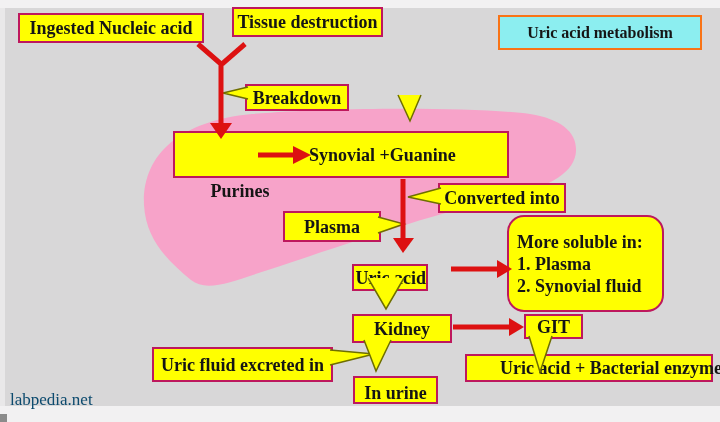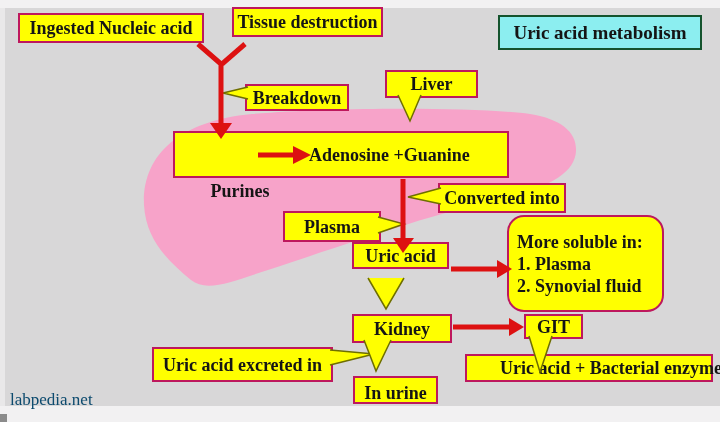--- a/index.html
+++ b/index.html
@@ -18,28 +18,28 @@
        display:flex;align-items:center;justify-content:center;white-space:nowrap;}
   .b-ingested{left:18px;top:13px;width:186px;height:30px;}
   .b-tissue{left:232px;top:7px;width:151px;height:30px;}
   .b-breakdown{left:245px;top:84px;width:104px;height:27px;}
   .b-liver{left:385px;top:70px;width:93px;height:28px;}
   .b-main{left:173px;top:131px;width:336px;height:47px;}
   .b-main .t-purines{position:absolute;left:19px;top:0;width:92px;height:28px;display:flex;align-items:center;justify-content:center;margin-top:44px;}
   .b-main .t-adeno{position:absolute;left:134px;top:0;right:4px;height:43px;display:flex;align-items:center;justify-content:flex-start;}
   .b-converted{left:438px;top:183px;width:128px;height:30px;}
   .b-plasma{left:283px;top:211px;width:98px;height:31px;}
-  .b-uric{left:352px;top:242px;width:97px;height:27px;}
+  .b-uric{left:352px;top:264px;width:76px;height:27px;justify-content:flex-end;}
   .b-soluble{left:507px;top:215px;width:157px;height:97px;flex-direction:column;align-items:flex-start;justify-content:center;padding-left:8px;line-height:22px;border-radius:17px;}
   .b-kidney{left:352px;top:314px;width:100px;height:29px;align-items:center;}
   .b-git{left:524px;top:314px;width:59px;height:25px;}
   .b-excreted{left:152px;top:347px;width:181px;height:35px;}
   .b-inurine{left:353px;top:376px;width:85px;height:28px;align-items:flex-end;}
   .b-bacterial{left:465px;top:354px;width:248px;height:28px;padding-left:44px;}
-  .title-box{left:498px;top:15px;width:204px;height:35px;background:#8ceef0;border:2px solid #14532d;font-size:19px;}
+  .title-box{left:498px;top:15px;width:204px;height:35px;background:#8ceef0;border:2px solid #f97316;font-size:16px;}
   .watermark{position:absolute;left:10px;top:390px;z-index:2;font-size:17px;font-weight:normal;color:#0c4a6e;}
 </style>
 </head>
 <body>
 
 <div class="canvas">
 
   <div class="strip top"></div>
   <div class="strip bottom"></div>
   <div class="leftstrip"></div>
@@ -58,26 +58,23 @@
 
   <div class="box b-ingested">
     <span>Ingested Nucleic acid</span>
   </div>
   <div class="box b-tissue">
     <span>Tissue destruction</span>
   </div>
   <div class="box b-breakdown">
     <span>Breakdown</span>
   </div>
-  <div class="box b-liver">
-    <span>Liver</span>
-  </div>
   <div class="box b-main">
     <span class="t-purines">Purines</span>
-    <span class="t-adeno">Adenosine +Guanine</span>
+    <span class="t-adeno">Synovial +Guanine</span>
   </div>
   <div class="box b-converted">
     <span>Converted into</span>
   </div>
   <div class="box b-plasma">
     <span>Plasma</span>
   </div>
   <div class="box b-uric">
     <span>Uric acid</span>
   </div>
@@ -86,21 +83,21 @@
     <span>1. Plasma</span>
     <span>2. Synovial fluid</span>
   </div>
   <div class="box b-kidney">
     <span>Kidney</span>
   </div>
   <div class="box b-git">
     <span>GIT</span>
   </div>
   <div class="box b-excreted">
-    <span>Uric acid excreted in</span>
+    <span>Uric fluid excreted in</span>
   </div>
   <div class="box b-inurine">
     <span>In urine</span>
   </div>
   <div class="box b-bacterial">
     <span>Uric acid + Bacterial enzyme</span>
   </div>
 
   <div class="box title-box">
     <span>Uric acid metabolism</span>

